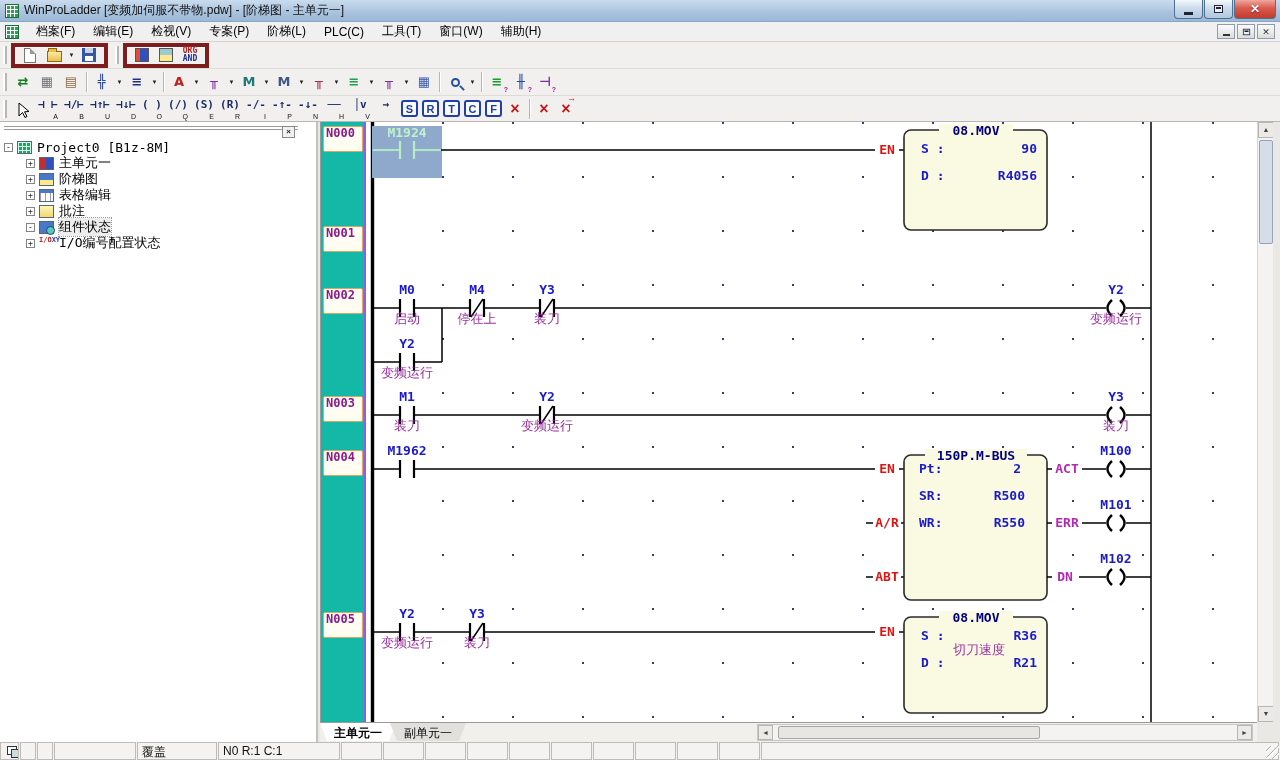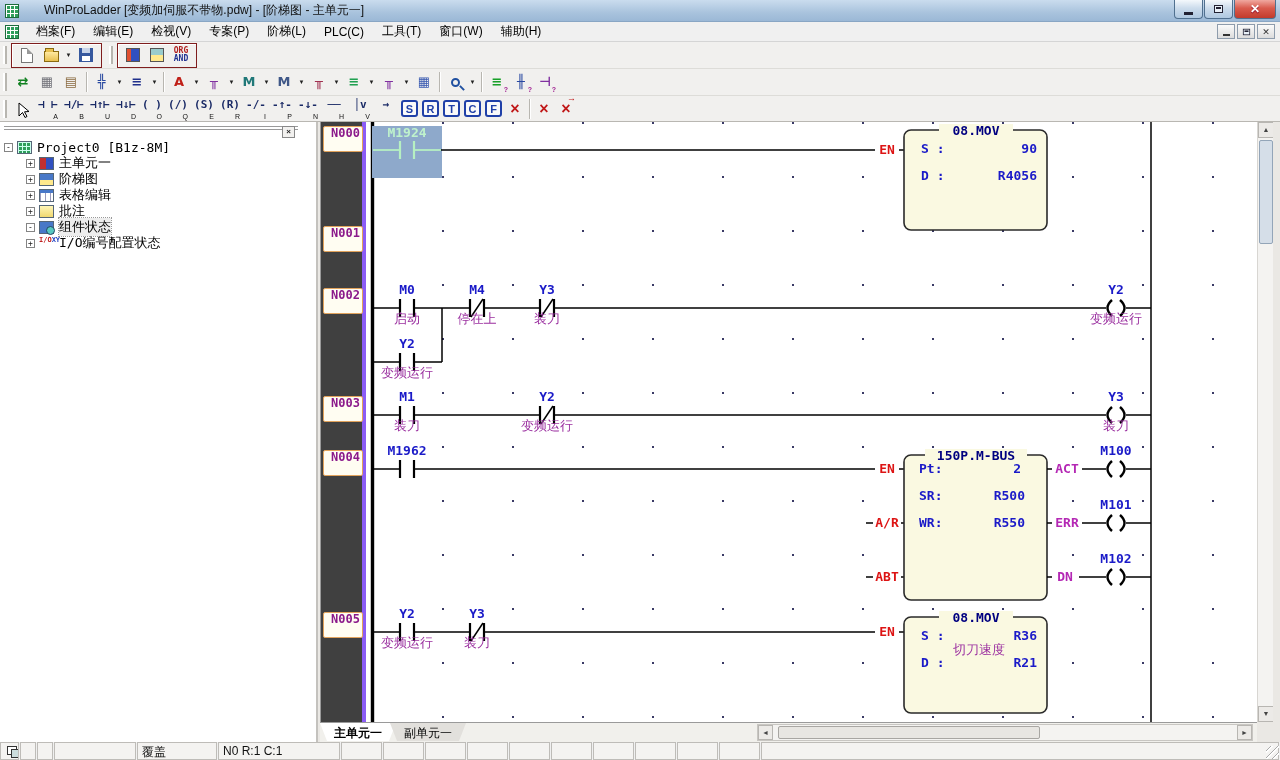--- a/index.html
+++ b/index.html
@@ -7,21 +7,21 @@
     font-family:"Liberation Sans", sans-serif; }
   .win { position:relative; width:1280px; height:760px; background:#EAE8E4; }
 
   
   .titlebar { position:absolute; left:0; top:0; width:1280px; height:22px;
     background:linear-gradient(#CADCEE,#A9C3DD 60%,#9BB8D6); display:flex; align-items:center;
     padding-left:5px; border-bottom:1px solid #89A6C4; }
   .appicon { width:14px; height:14px; background:#2E9E5B;
     background-image:linear-gradient(#fff 1px,transparent 1px),linear-gradient(90deg,#fff 1px,transparent 1px);
     background-size:4px 4px; border:1px solid #1C6B3C; margin-right:5px; }
-  .title-text { font-size:12px; color:#111;margin-left:20px; }
+  .title-text { font-size:12px; color:#111; }
   .winbtns { position:absolute; right:4px; top:0; display:flex; }
   .wbtn { width:29px; height:19px; border:1px solid #50708F; border-top:none;
     background:linear-gradient(#F4F8FC,#CCDCEC 45%,#AFC8E0); border-radius:0 0 4px 4px;
     display:flex; align-items:center; justify-content:center; margin-left:1px; }
   .wbtn.close { width:42px; background:linear-gradient(#F0A8A0,#D95B4E 45%,#C23B2C); }
   .glyph-min { width:9px; height:3px; background:#223; margin-top:8px; }
   .glyph-restore { width:9px; height:8px; border:1px solid #223; position:relative; background:#E8F0F8; }
   .glyph-restore:after { content:""; position:absolute; left:1px; top:1px; width:5px; height:2px; background:#223; }
   .glyph-x { color:#fff; font-weight:bold; font-size:12px; line-height:12px; text-shadow:0 1px 1px #802; }
 
@@ -37,21 +37,21 @@
     display:flex; align-items:center; justify-content:center; margin-left:2px; font-size:9px; color:#333; }
   .mbtn .glyph-min { width:7px; height:2px; background:#333; margin-top:7px; }
   .mbtn .glyph-restore { transform:scale(.8); }
 
   
   .tb { position:absolute; left:0; width:1280px; background:#F1F0EE; display:flex; align-items:center; }
   .tb1 { top:42px; height:27px; border-bottom:1px solid #DDDCD8; }
   .tb2 { top:69px; height:27px; border-bottom:1px solid #DDDCD8; }
   .tb3 { top:96px; height:26px; border-bottom:1px solid #B9B7B2; }
   .grip { width:4px; height:18px; border-left:2px solid #fff; border-right:2px solid #B8B6B0; margin:0 4px 0 3px; }
-  .tbgroup { display:flex; align-items:center; border:1px solid #7f1d1d; box-shadow:inset 1px 1px 0 #fff;
+  .tbgroup { display:flex; align-items:center; border:4px solid #7f1d1d; box-shadow:inset 1px 1px 0 #fff;
     height:25px; padding:0 3px; margin-right:4px; background:#F1F0EE; }
   .tbbtn { width:24px; height:22px; display:flex; align-items:center; justify-content:center; position:relative; }
   .caretbtn { width:11px; height:22px; display:flex; align-items:center; justify-content:center; }
   .caret { font-size:6px; color:#222; }
   .sep { width:1px; height:20px; background:#B8B6B0; box-shadow:1px 0 0 #fff; margin:0 3px; }
   
   .ic { font-family:"DejaVu Sans", sans-serif; font-size:13px; font-weight:bold; line-height:14px; }
   .ic-page { width:12px; height:15px; background:#fff; border:1px solid #777; position:relative; }
   .ic-page:after { content:""; position:absolute; right:-1px; top:-1px; border:3px solid #F1F0EE;
     border-left-color:#999; border-bottom-color:#999; }
@@ -112,22 +112,22 @@
   .tlabel { color:#000; }
   .tlabel.sel { background:#EDEDED; outline:1px dotted #999; }
   .ind1 { padding-left:26px; } .ind0 { padding-left:4px; } .ind2 { padding-left:48px; }
 
   
   .ladder { position:absolute; left:320px; top:122px; width:937px; height:600px; background:#fff;
     border-left:1px solid #9A9A9A; overflow:hidden; }
   .canvasdots { position:absolute; left:0; top:0; width:937px; height:600px;
     background-image:radial-gradient(circle at 1px 1px,#3A3A66 1px,transparent 1.3px);
     background-size:70px 54px; background-position:51px 0px; }
-  .rungcol { position:absolute; left:0; top:0; width:45px; height:600px; background:#404040;
-    border-right:4px solid #8b5cf6;text-align:right; }
+  .rungcol { position:absolute; left:0; top:0; width:45px; height:600px; background:#14b8a6;
+    border-right:2px solid #8b5cf6; }
   .runglabel { position:absolute; left:2px; width:40px; height:26px; background:#FFFDF2;
     border:1px solid #E2A35C; border-radius:2px; font-family:"DejaVu Sans Mono",monospace;
     font-size:12px; font-weight:bold; color:#8B1A8B; padding:0 2px; line-height:13px; }
   svg.lsvg { position:absolute; left:0; top:0; }
   .wire { stroke:#000; stroke-width:1.5; }
   .gwire { stroke:#B6F0C2; stroke-width:1.8; }
   .rail { stroke:#000; stroke-width:3.4; }
   .cbar { stroke:#000; stroke-width:2.2; }
   .gbar { stroke:#B6F0C2; stroke-width:2.2; }
   .coilarc { stroke:#000; stroke-width:2.4; fill:none; }

